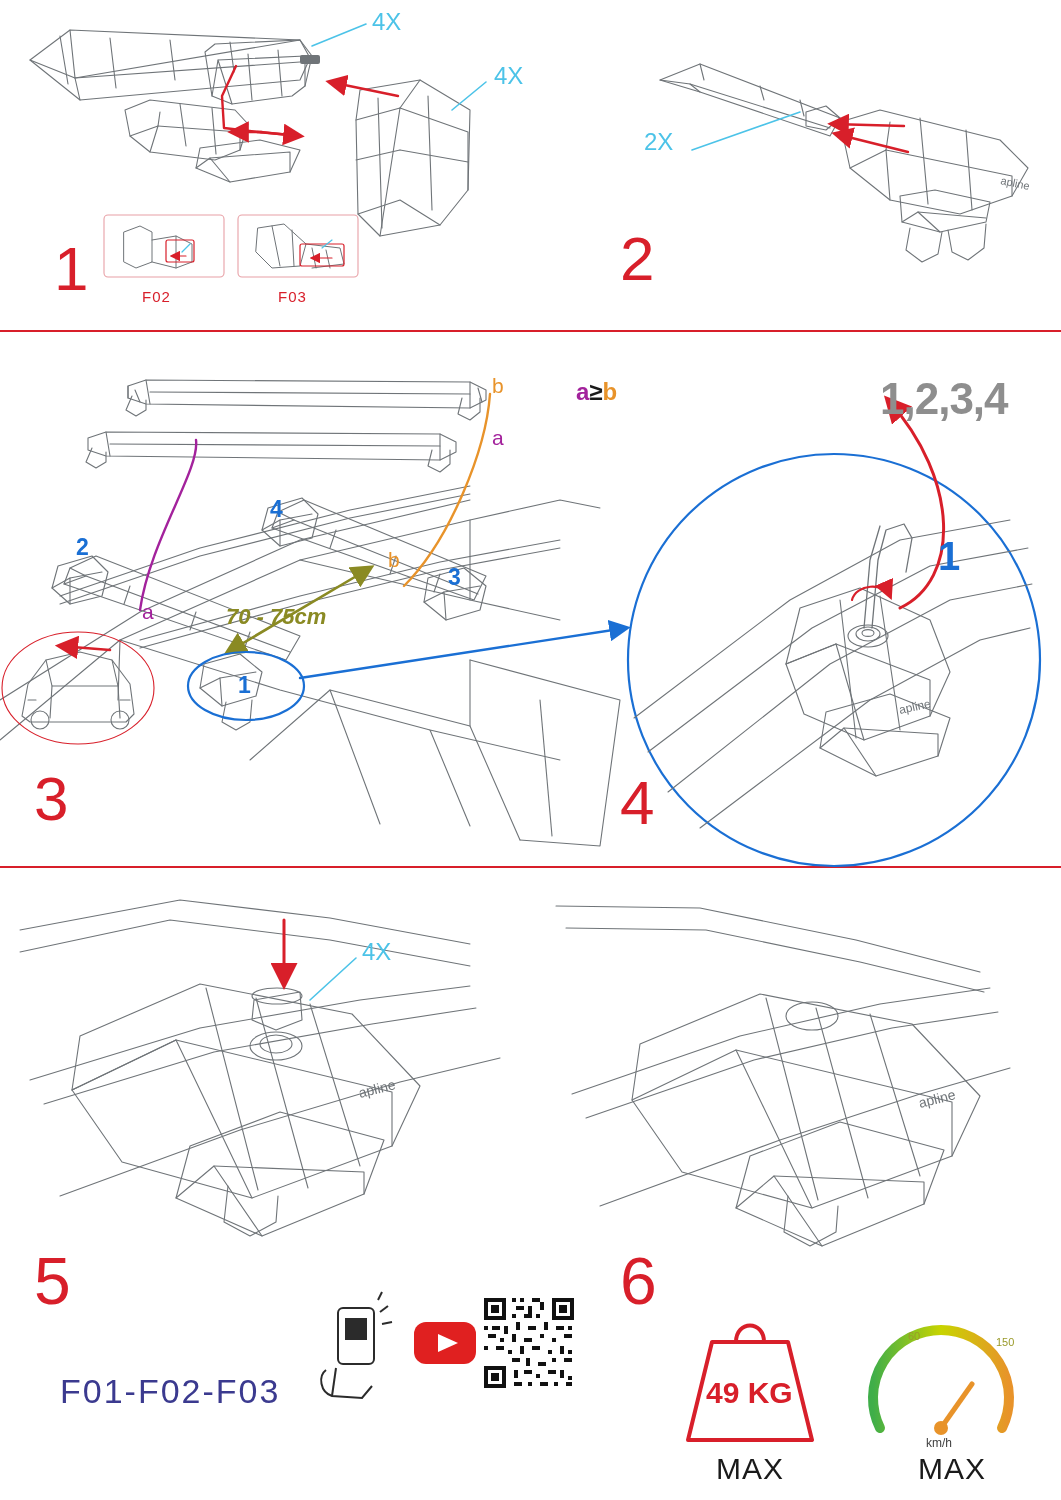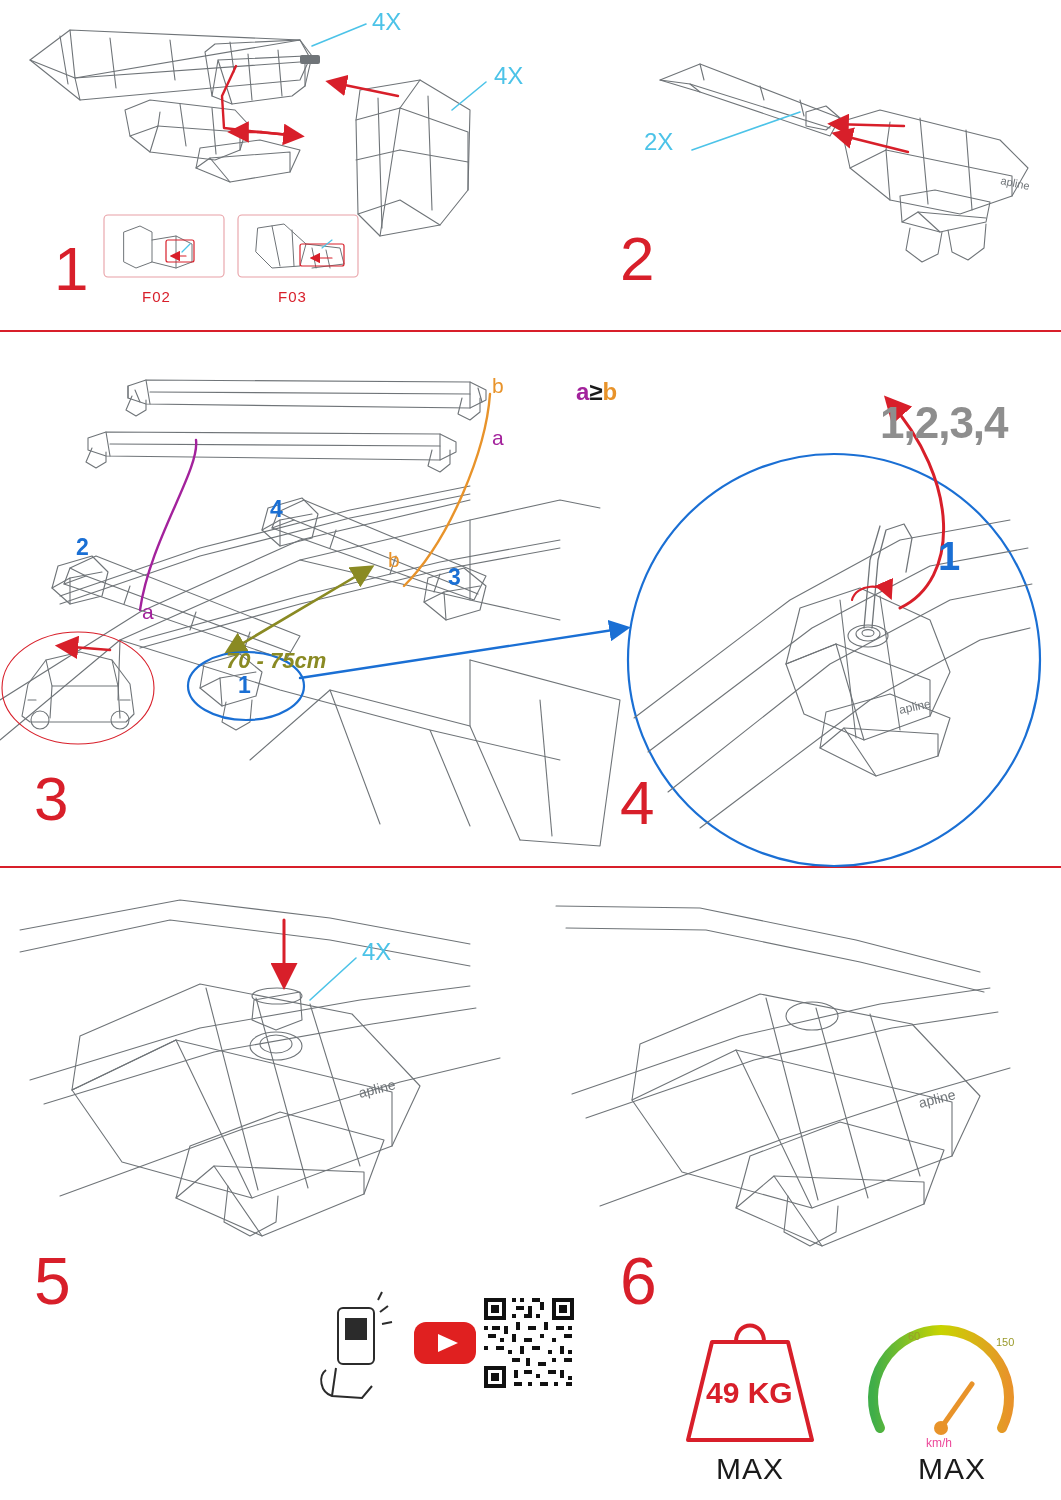--- a/index.html
+++ b/index.html
@@ -42,21 +42,21 @@
   }
 
   
   .lbl {
     position: absolute;
     font-size: 21px;
     font-family: "Liberation Sans", sans-serif;
     white-space: nowrap;
   }
   .lbl.cyan { color: #4cc3e8; }
-  .lbl.olive { color: #8a8a23; font-style: italic; font-weight: bold; margin-top: 44px; }
+  .lbl.olive { color: #8a8a23; font-style: italic; font-weight: bold; }
   .lbl.magenta { color: #a3229c; }
   .lbl.orange { color: #e8932a; }
   .lbl.blue { color: #1a6fd4; font-weight: bold; }
 
   .small-box-label {
     position: absolute;
     font-size: 15px;
     color: #d81f2a;
     font-family: "Liberation Sans", sans-serif;
     letter-spacing: 1px;
@@ -113,21 +113,21 @@
   }
   .speed-tick {
     position: absolute;
     font-size: 11px;
     color: #9a9a2a;
     font-family: "Liberation Sans", sans-serif;
   }
   .kmh {
     position: absolute;
     font-size: 12px;
-    color: #ec4899;
+    color: #404040;
     font-family: "Liberation Sans", sans-serif;
   }
   .ab-note {
     position: absolute;
     font-size: 24px;
     font-weight: bold;
     font-family: "Liberation Sans", sans-serif;
   }
   .ab-note .a { color: #a3229c; }
   .ab-note .ge { color: #1a1a1a; }
@@ -580,28 +580,29 @@
   <div class="lbl olive" style="left:226px; top:604px; font-size:22px;">70 - 75cm</div>
   <div class="lbl blue" style="left:238px; top:672px; font-size:23px;">1</div>
   <div class="lbl blue" style="left:76px; top:534px; font-size:23px;">2</div>
   <div class="lbl blue" style="left:448px; top:564px; font-size:23px;">3</div>
   <div class="lbl blue" style="left:270px; top:496px; font-size:23px;">4</div>
 
   <div class="ab-note" style="left:576px; top:378px;">
     <span class="a">a</span><span class="ge">≥</span><span class="b">b</span>
   </div>
 
-  <div class="seq" style="left:880px; top:374px;margin-top:24px;">
+  <div class="seq" style="left:880px; top:374px;">
     <span class="g">1,2,3,4</span>
   </div>
   <div class="lbl blue" style="left:938px; top:534px; font-size:40px;">1</div>
 
   <div class="lbl cyan" style="left:362px; top:938px; font-size:24px;">4X</div>
 
   <div class="weightlabel" style="left:706px; top:1376px;">49 KG</div>
   <div class="maxlabel" style="left:716px; top:1452px;">MAX</div>
   <div class="speed-tick" style="left:908px; top:1330px;">60</div>
   <div class="speed-tick" style="left:996px; top:1336px;">150</div>
   <div class="kmh" style="left:926px; top:1436px;">km/h</div>
   <div class="maxlabel" style="left:918px; top:1452px;">MAX</div>
 
+  <div class="brandtitle">F01-F02-F03</div>
 
 </div>
 
 </body></html>

